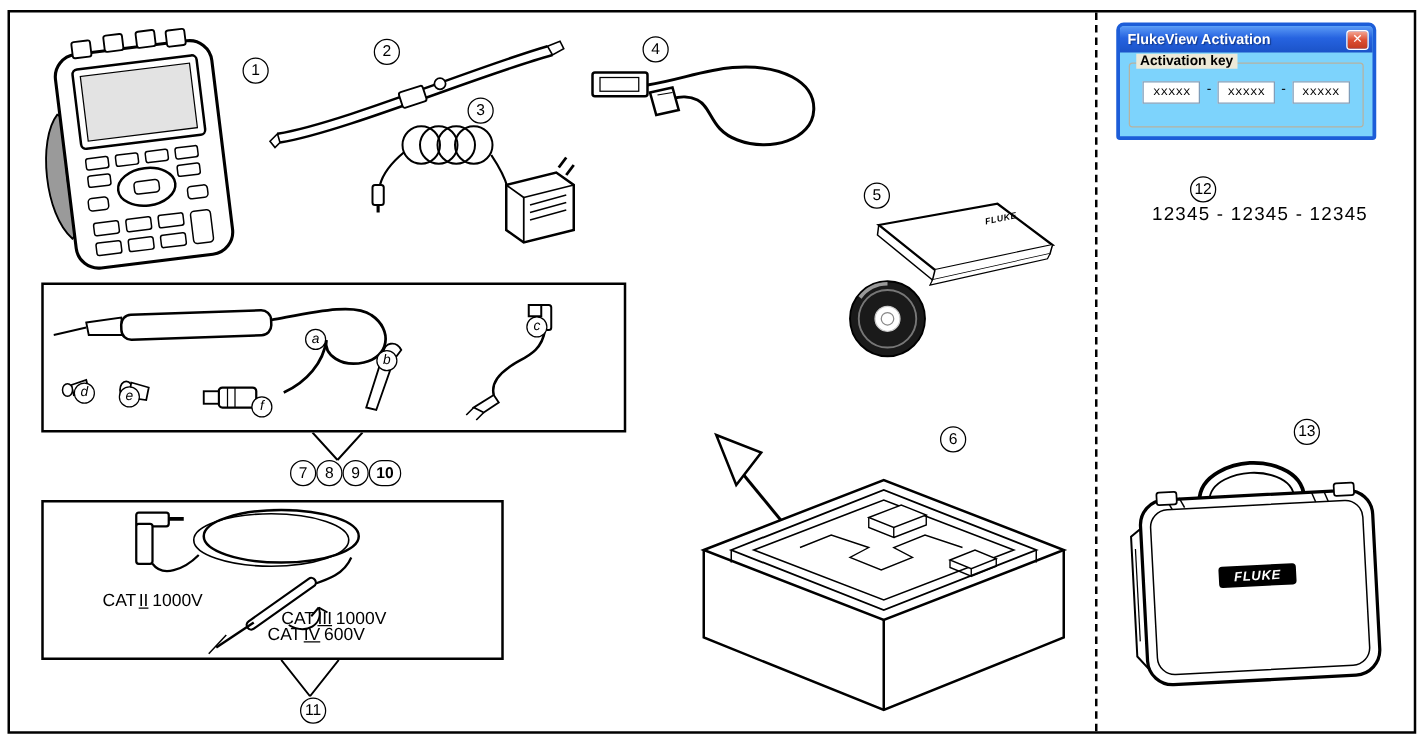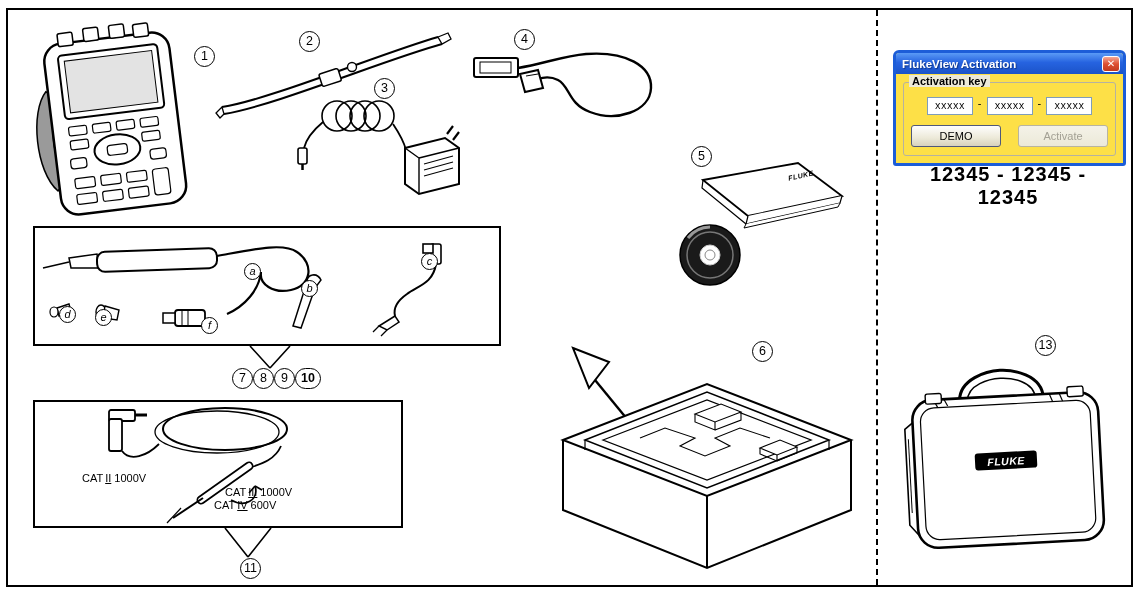--- a/index.html
+++ b/index.html
@@ -15,30 +15,30 @@
         background:#fff; border:1.6px solid #000; border-radius:50%; font-size:12.5px;
         line-height:1; z-index:6; }
   .co.num   { width:21px; height:21px; }
   .co.wide  { width:26px; height:21px; border-radius:11px;font-weight:bold; }
   .co.letter{ width:17px; height:17px; font-size:11px; font-style:italic; }
 
   
   .partbox { position:absolute; border:2px solid #000; background:transparent; }
 
   
-  .cat { position:absolute; font-size:11px; white-space:nowrap; z-index:5; }
+  .cat { position:absolute; font-size:14px; white-space:nowrap; z-index:5; }
   .cat .num { text-decoration:underline; margin:0 3px 0 2px; }
 
   
-  .code { position:absolute; font-size:20px; font-weight:bold; letter-spacing:1px;
+  .code { position:absolute; font-size:15px; font-weight:normal; letter-spacing:1px;
           text-align:center; z-index:5; }
 
   
-  .dialog { position:absolute; left:893px; top:18px; width:233px; background:#fde047;
-            border:3px solid #1c5dd8; border-radius:6px 6px 3px 3px; z-index:7;margin-top:32px; }
+  .dialog { position:absolute; left:893px; top:18px; width:208px; background:#7dd3fc;
+            border:3px solid #1c5dd8; border-radius:6px 6px 3px 3px; z-index:7; }
   .titlebar { height:21px; display:flex; align-items:center; padding:0 3px 0 6px;
               border-radius:3px 3px 0 0;
               background:linear-gradient(180deg,#5a9af6 0%,#2663e0 45%,#1b53c8 100%); }
   .titletext { flex:1; color:#fff; font-weight:bold; font-size:11.5px; white-space:nowrap;
                text-shadow:1px 1px 1px #12388a; }
   .closebtn { width:18px; height:16px; display:flex; align-items:center; justify-content:center;
               background:linear-gradient(180deg,#f5a896 0%,#de4f32 50%,#c23a1f 100%);
               border:1px solid #fff; border-radius:3px; color:#fff; font-size:10px;
               font-weight:bold; cursor:default; }
   .dlgbody { padding:8px 7px 7px; }
@@ -248,24 +248,20 @@
     <div class="dlgbody">
       <div class="groupbox">
         <span class="grouplabel">Activation key</span>
         <div class="fields">
           <span class="field">xxxxx</span>
           <span class="dash">-</span>
           <span class="field">xxxxx</span>
           <span class="dash">-</span>
           <span class="field">xxxxx</span>
         </div>
-        <div class="btnrow">
-          <button class="btn">DEMO</button>
-          <button class="btn" disabled="">Activate</button>
-        </div>
       </div>
     </div>
   </div>
 
   <div class="code" style="left:903px; top:163px; width:210px;">12345 - 12345 - 12345</div>
 
   <svg class="abs" style="left:893px; top:348px;" width="232" height="218" viewBox="0 0 232 218">
     <g transform="rotate(-3 115 120)" fill="#fff" stroke="#000">
       <path d="M70 52 C 70 28, 100 22, 112 22 C 124 22, 154 28, 154 52" fill="none" stroke-width="3"></path>
       <path d="M78 52 C 78 34, 102 30, 112 30 C 122 30, 146 34, 146 52" fill="none" stroke-width="1.5"></path>
@@ -289,21 +285,21 @@
   <span class="co num" style="left:299px; top:31px;">2</span>
   <span class="co num" style="left:374px; top:78px;">3</span>
   <span class="co num" style="left:514px; top:29px;">4</span>
   <span class="co num" style="left:691px; top:146px;">5</span>
   <span class="co num" style="left:752px; top:341px;">6</span>
   <span class="co num" style="left:232px; top:368px;">7</span>
   <span class="co num" style="left:253px; top:368px;">8</span>
   <span class="co num" style="left:274px; top:368px;">9</span>
   <span class="co wide" style="left:295px; top:368px;">10</span>
   <span class="co num" style="left:240px; top:558px;">11</span>
-  <span class="co num" style="left:1052px; top:141px;">12</span>
+  <span class="co num" style="left:952px; top:141px;">12</span>
   <span class="co num" style="left:1035px; top:335px;">13</span>
 
   <span class="co letter" style="left:244px; top:263px;">a</span>
   <span class="co letter" style="left:301px; top:280px;">b</span>
   <span class="co letter" style="left:421px; top:253px;">c</span>
   <span class="co letter" style="left:59px;  top:306px;">d</span>
   <span class="co letter" style="left:95px;  top:309px;">e</span>
   <span class="co letter" style="left:201px; top:317px;">f</span>
 
 </div>

